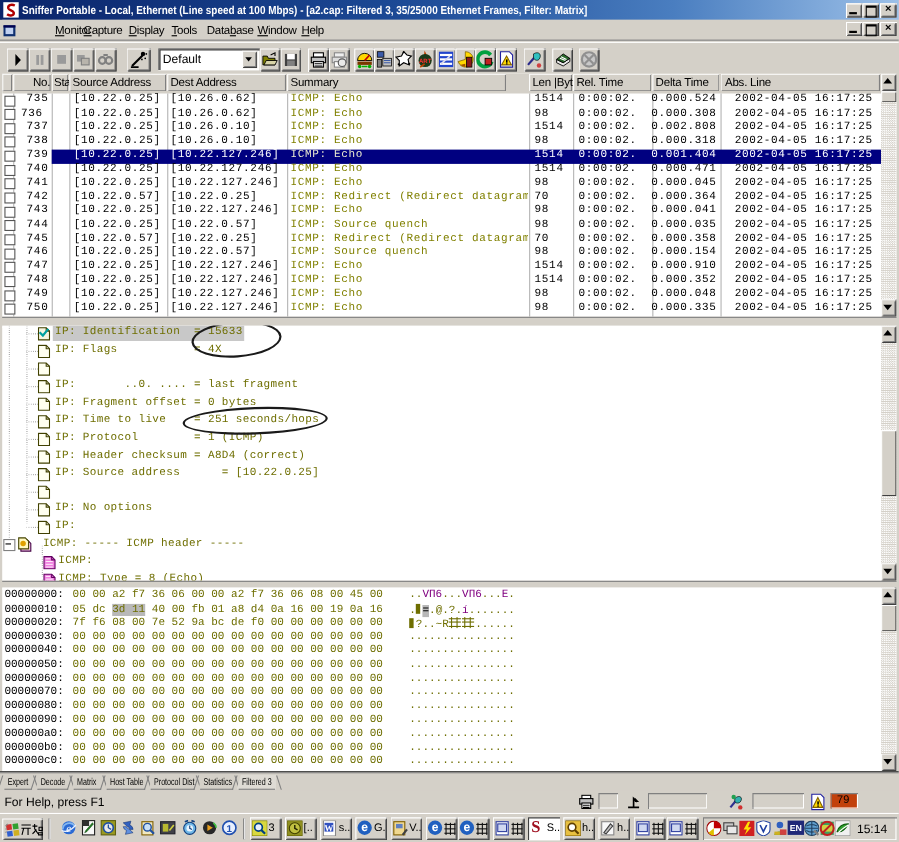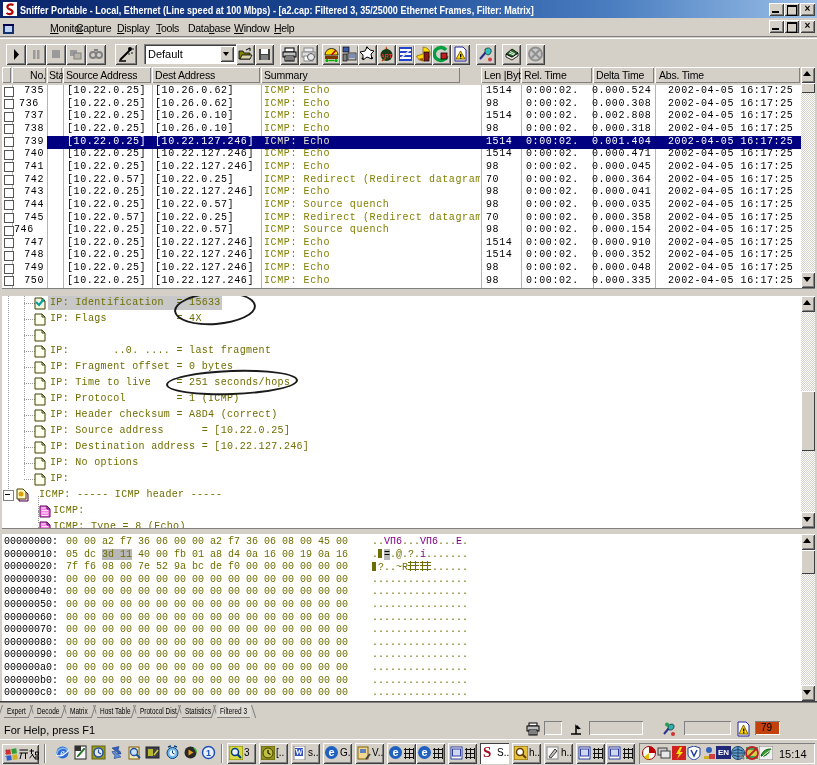--- a/index.html
+++ b/index.html
@@ -208,21 +208,21 @@
 <div class="abs" style="left:479px;top:0;width:39px;height:16px;background:#d4d0c8;box-shadow:inset 1px 1px 0 #fff, inset -1px -1px 0 #808080;">
           <span style="position:absolute;left:3px;top:2px;font-size:10.5px;letter-spacing:-0.2px;white-space:nowrap;">Len |Byt</span>
         </div>
 <div class="abs" style="left:519px;top:0;width:71px;height:16px;background:#d4d0c8;box-shadow:inset 1px 1px 0 #fff, inset -1px -1px 0 #808080;">
           <span style="position:absolute;left:3px;top:2px;font-size:10.5px;letter-spacing:-0.2px;white-space:nowrap;">Rel. Time</span>
         </div>
 <div class="abs" style="left:591px;top:0;width:61px;height:16px;background:#d4d0c8;box-shadow:inset 1px 1px 0 #fff, inset -1px -1px 0 #808080;">
           <span style="position:absolute;left:3px;top:2px;font-size:10.5px;letter-spacing:-0.2px;white-space:nowrap;">Delta Time</span>
         </div>
 <div class="abs" style="left:653px;top:0;width:145px;height:16px;background:#d4d0c8;box-shadow:inset 1px 1px 0 #fff, inset -1px -1px 0 #808080;">
-          <span style="position:absolute;left:4px;top:2px;font-size:10.5px;letter-spacing:-0.2px;white-space:nowrap;">Abs. Time</span>
+          <span style="position:absolute;left:4px;top:2px;font-size:10.5px;letter-spacing:-0.2px;white-space:nowrap;">Abs. Line</span>
         </div>
 </div>
 <div class="abs" style="left:10px;top:18px;width:1px;height:203px;background:#b4b4b4;"></div>
 <div class="abs" style="left:45px;top:18px;width:1px;height:203px;background:#b4b4b4;"></div>
 <div class="abs" style="left:61px;top:18px;width:1px;height:203px;background:#b4b4b4;"></div>
 <div class="abs" style="left:150px;top:18px;width:1px;height:203px;background:#b4b4b4;"></div>
 <div class="abs" style="left:259px;top:18px;width:1px;height:203px;background:#b4b4b4;"></div>
 <div class="abs" style="left:479px;top:18px;width:1px;height:203px;background:#b4b4b4;"></div>
 <div class="abs" style="left:519px;top:18px;width:1px;height:203px;background:#b4b4b4;"></div>
 <div class="abs" style="left:591px;top:18px;width:1px;height:203px;background:#b4b4b4;"></div>
@@ -344,21 +344,21 @@
 <span class="abs" style="left:65px;top:0;color:#000;">[10.22.0.57]</span>
 <span class="abs" style="left:153px;top:0;color:#000;">[10.22.0.25]</span>
 <span class="abs" style="left:262px;top:0;width:216px;overflow:hidden;white-space:nowrap;color:#808000;">ICMP: Redirect (Redirect datagrams</span>
 <span class="abs" style="left:484px;top:0;color:#000;">70</span>
 <span class="abs" style="left:524px;top:0;color:#000;">0:00:02.</span>
 <span class="abs" style="left:590px;top:0;width:58px;text-align:right;color:#000;">0.000.358</span>
 <span class="abs" style="left:666px;top:0;color:#000;white-space:nowrap;">2002-04-05 16:17:25</span>
 </div>
 <div class="abs mono tbl" style="left:0;top:157.15px;width:813px;height:13px;font-size:10px;letter-spacing:0.6px;">
 <div class="abs" style="left:2px;top:1.5px;width:8px;height:8px;background:#fff;border:1px solid #555;"></div>
-<span class="abs" style="left:12px;top:0;width:30px;color:#000;">746</span>
+<span class="abs" style="left:12px;top:0;width:30px;text-align:right;color:#000;">746</span>
 <span class="abs" style="left:65px;top:0;color:#000;">[10.22.0.25]</span>
 <span class="abs" style="left:153px;top:0;color:#000;">[10.22.0.57]</span>
 <span class="abs" style="left:262px;top:0;width:216px;overflow:hidden;white-space:nowrap;color:#808000;">ICMP: Source quench</span>
 <span class="abs" style="left:484px;top:0;color:#000;">98</span>
 <span class="abs" style="left:524px;top:0;color:#000;">0:00:02.</span>
 <span class="abs" style="left:590px;top:0;width:58px;text-align:right;color:#000;">0.000.154</span>
 <span class="abs" style="left:666px;top:0;color:#000;white-space:nowrap;">2002-04-05 16:17:25</span>
 </div>
 <div class="abs mono tbl" style="left:0;top:169.80px;width:813px;height:13px;font-size:10px;letter-spacing:0.6px;">
 <div class="abs" style="left:2px;top:1.5px;width:8px;height:8px;background:#fff;border:1px solid #555;"></div>
@@ -476,21 +476,20 @@
 <svg class="abs" style="left:32px;top:129px" width="12" height="13">
         <path d="M1 1 L8 1 L11 4 L11 12 L1 12 Z" fill="#fffff0" stroke="#404000" stroke-width="1"></path>
         <path d="M8 1 L8 4 L11 4" fill="none" stroke="#404000" stroke-width="1"></path>
       </svg>
 <span class="abs mono" style="left:48px;top:129px;font-size:10px;letter-spacing:0.32px;color:#6e6e00;white-space:pre;">IP: Source address      = [10.22.0.25]</span>
 <div class="abs" style="left:22px;top:151px;width:11px;height:1px;background-image:linear-gradient(90deg,#999 50%,transparent 0);background-size:2px 1px;"></div>
 <svg class="abs" style="left:32px;top:145px" width="12" height="13">
         <path d="M1 1 L8 1 L11 4 L11 12 L1 12 Z" fill="#fffff0" stroke="#404000" stroke-width="1"></path>
         <path d="M8 1 L8 4 L11 4" fill="none" stroke="#404000" stroke-width="1"></path>
       </svg>
-<span class="abs mono" style="left:48px;top:145px;font-size:10px;letter-spacing:0.32px;color:#6e6e00;white-space:pre;">IP: Destination address = [10.22.127.246]</span>
 <div class="abs" style="left:22px;top:167px;width:11px;height:1px;background-image:linear-gradient(90deg,#999 50%,transparent 0);background-size:2px 1px;"></div>
 <svg class="abs" style="left:32px;top:161px" width="12" height="13">
         <path d="M1 1 L8 1 L11 4 L11 12 L1 12 Z" fill="#fffff0" stroke="#404000" stroke-width="1"></path>
         <path d="M8 1 L8 4 L11 4" fill="none" stroke="#404000" stroke-width="1"></path>
       </svg>
 <span class="abs mono" style="left:48px;top:161px;font-size:10px;letter-spacing:0.32px;color:#6e6e00;white-space:pre;">IP: No options</span>
 <div class="abs" style="left:22px;top:183px;width:11px;height:1px;background-image:linear-gradient(90deg,#999 50%,transparent 0);background-size:2px 1px;"></div>
 <svg class="abs" style="left:32px;top:177px" width="12" height="13">
         <path d="M1 1 L8 1 L11 4 L11 12 L1 12 Z" fill="#fffff0" stroke="#404000" stroke-width="1"></path>
         <path d="M8 1 L8 4 L11 4" fill="none" stroke="#404000" stroke-width="1"></path>

